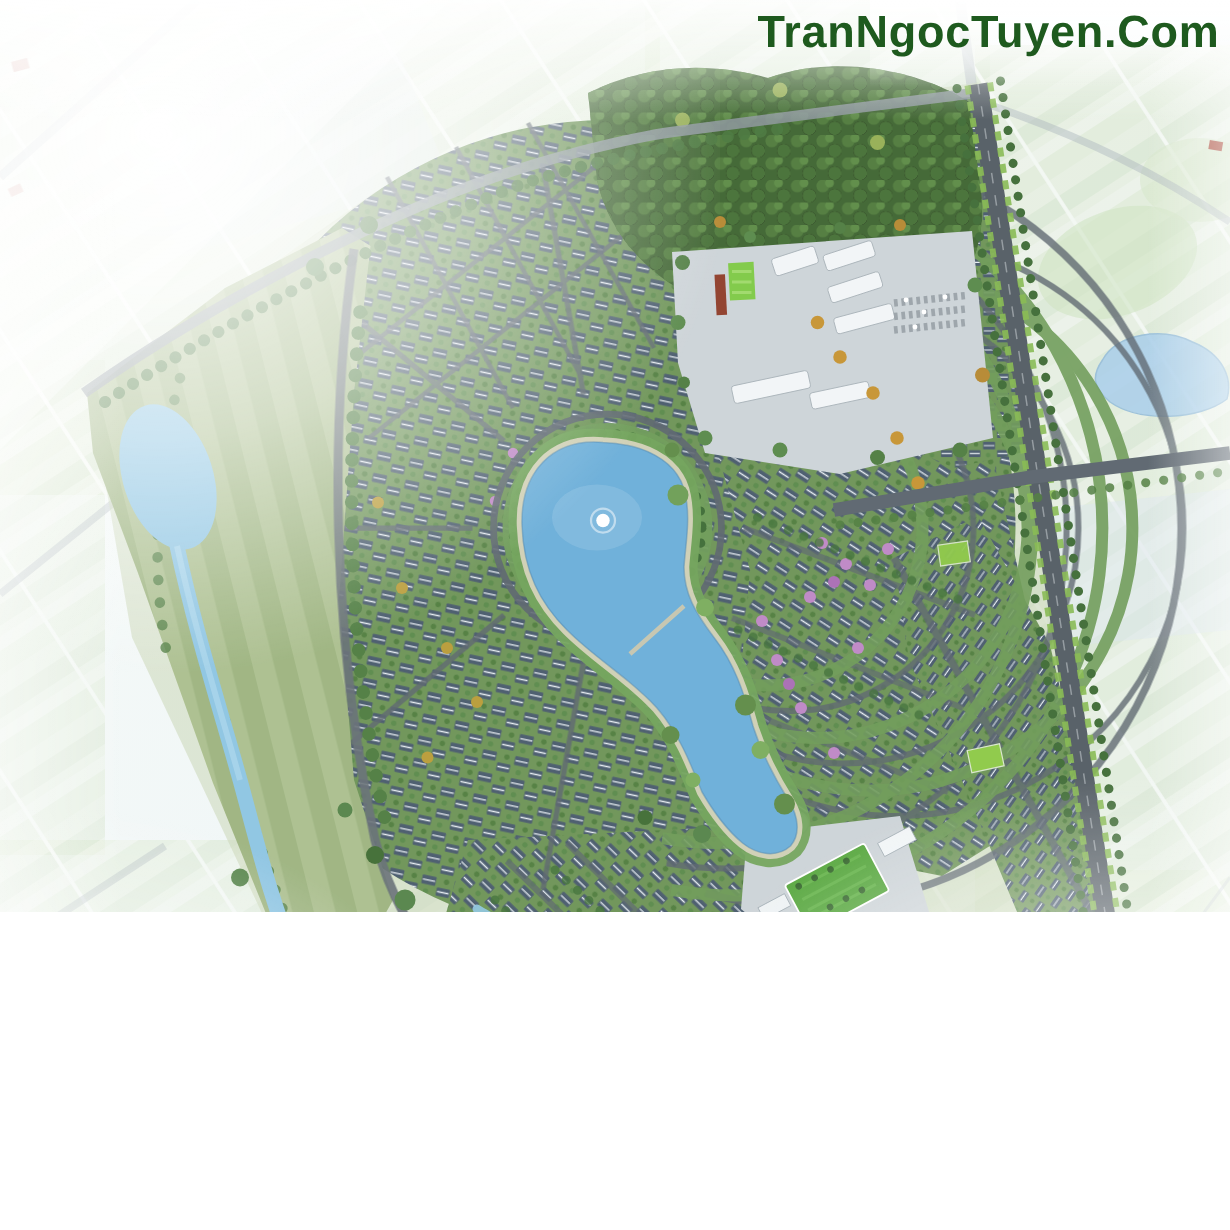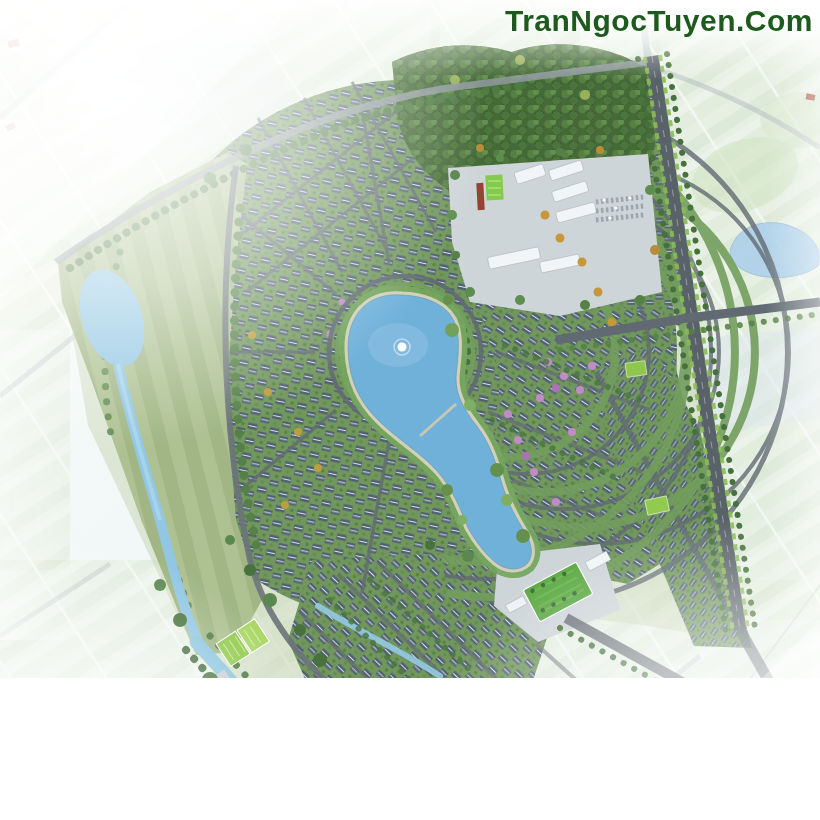--- a/index.html
+++ b/index.html
@@ -1,16 +1,16 @@
 <!DOCTYPE html>
 <html><head>
 <meta charset="utf-8">
 <style>
   html,body{margin:0;padding:0;background:#fff;}
-  .stage{position:relative;width:820px;height:678px;overflow:hidden;background:#f4f8f4;
+  .stage{position:relative;width:820px;height:608px;overflow:hidden;background:#f4f8f4;
          font-family:"Liberation Sans",sans-serif;}
   .stage svg{position:absolute;left:0;top:0;display:block;}
   .tre{fill:none;stroke-linecap:round;}
 </style>
 </head>
 <body>
 
 <div class="stage">
 <svg width="820" height="820" viewBox="0 0 820 820" xmlns="http://www.w3.org/2000/svg">
   <defs>

